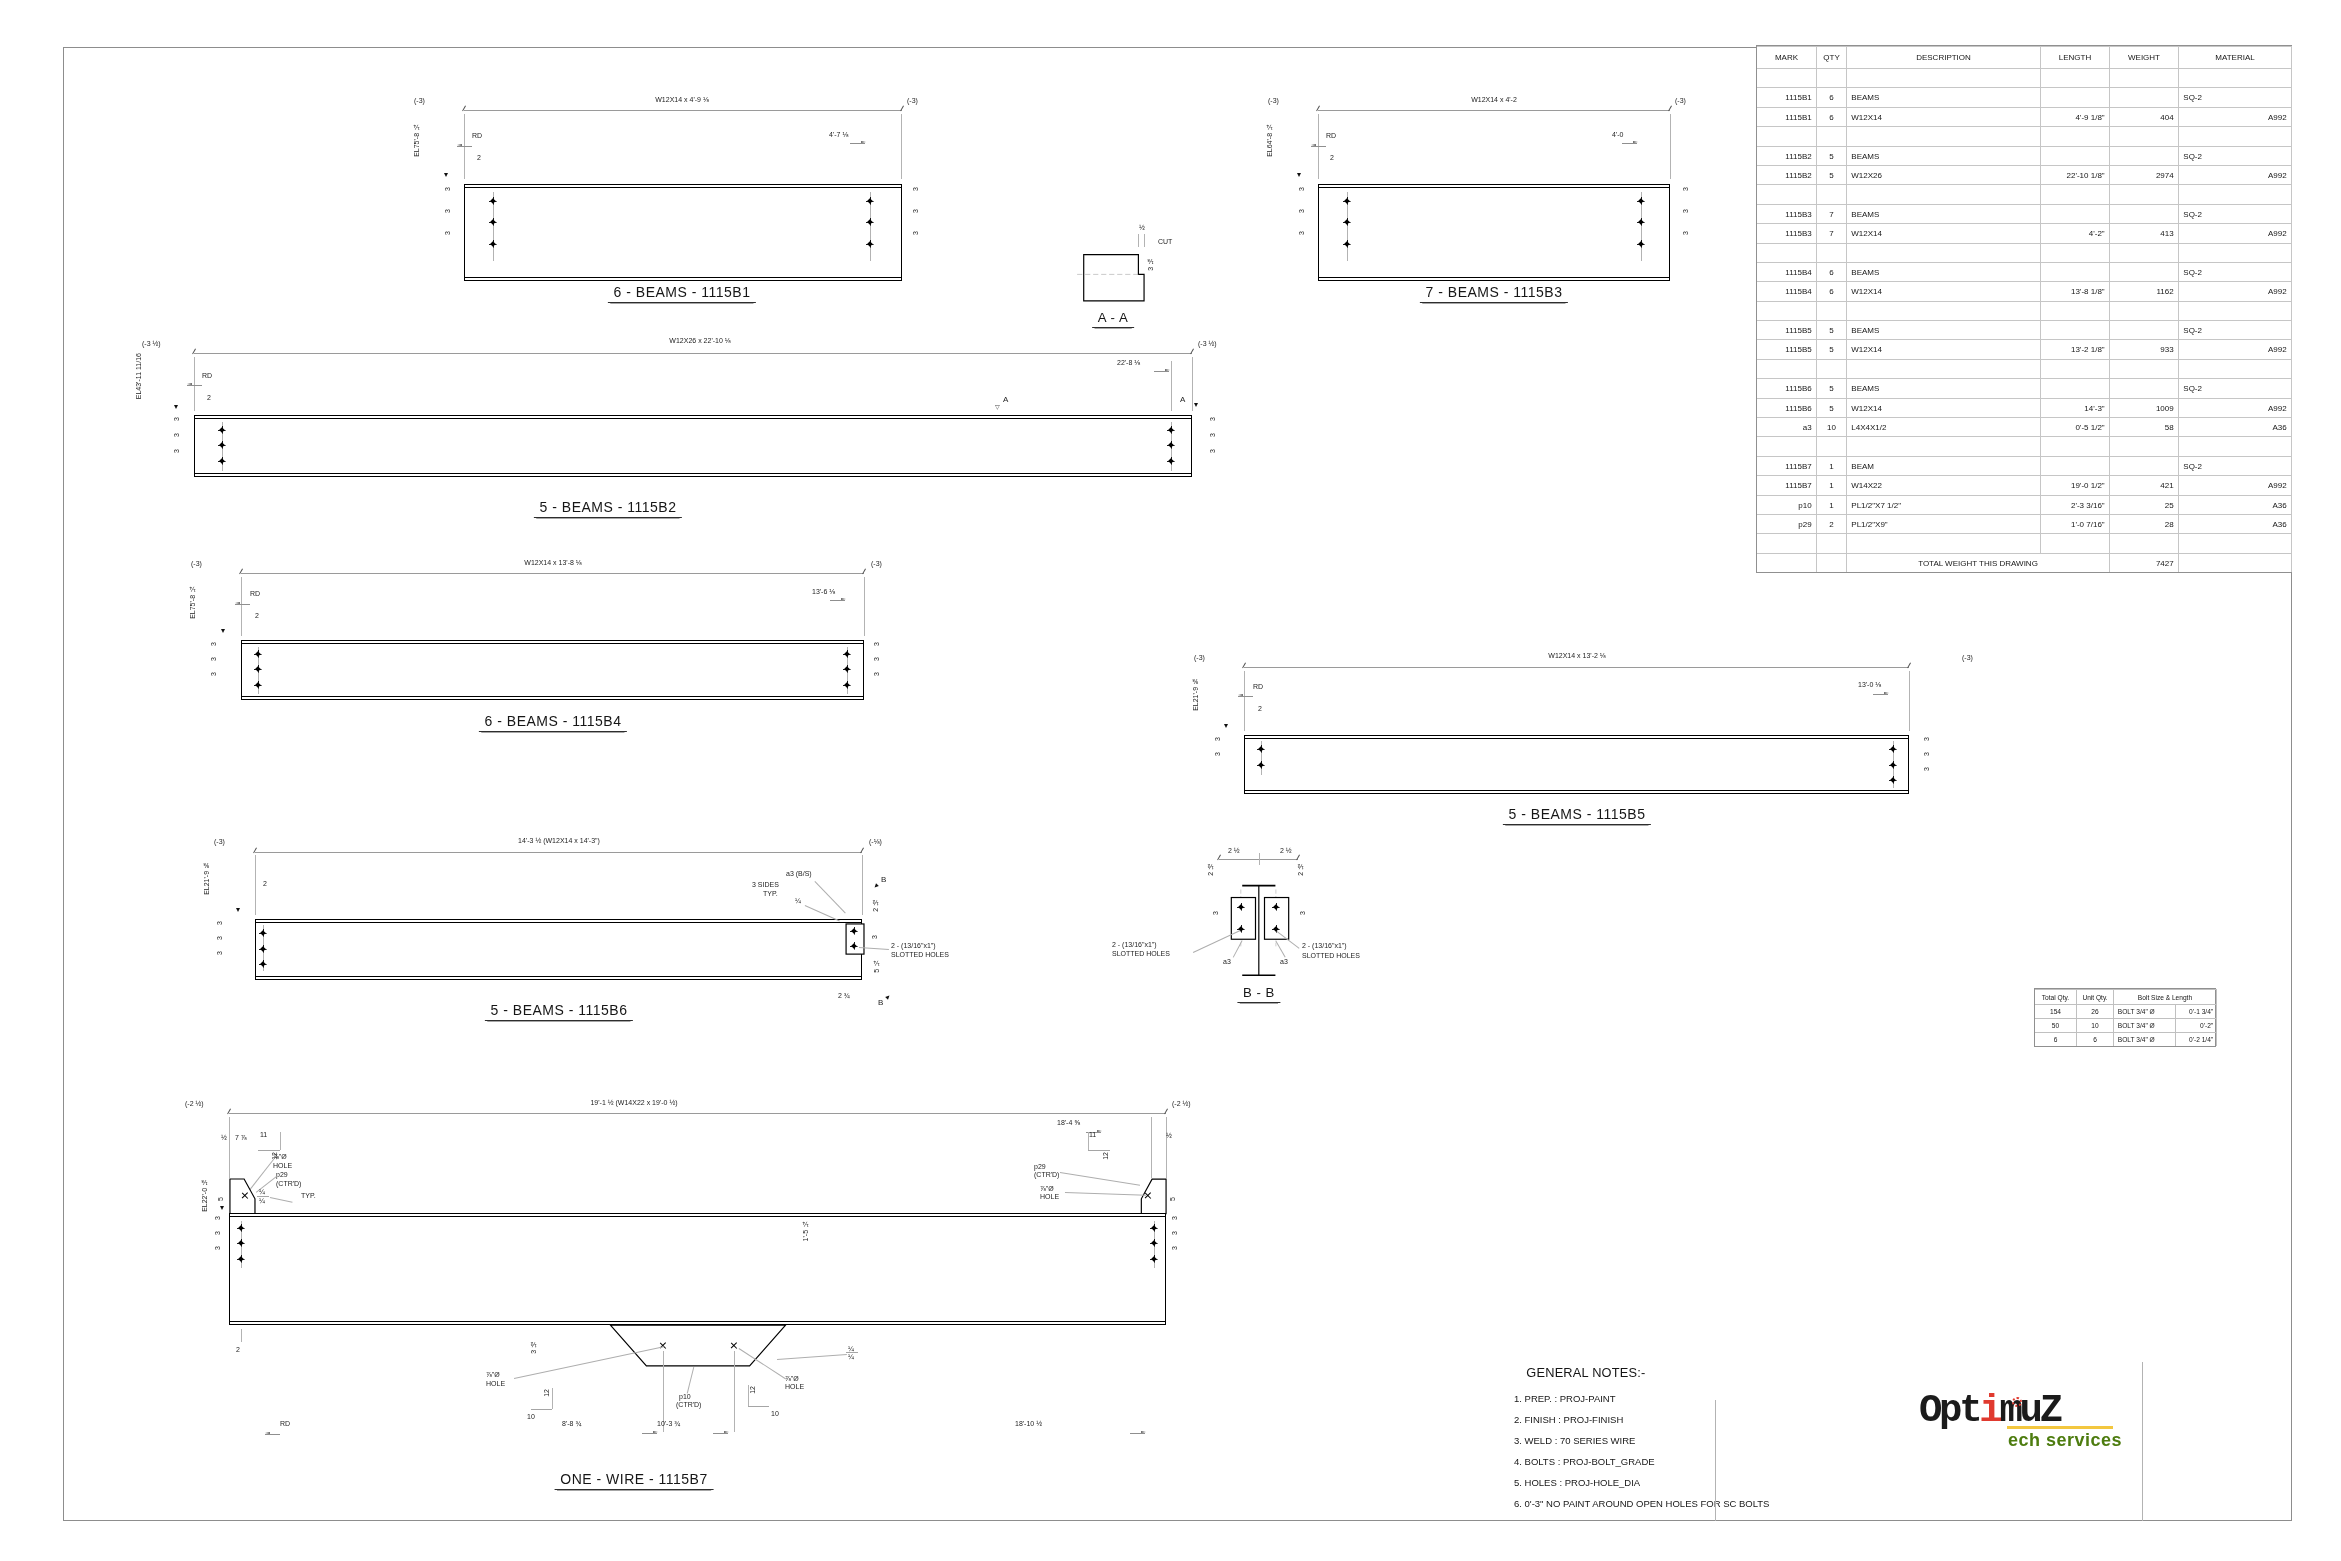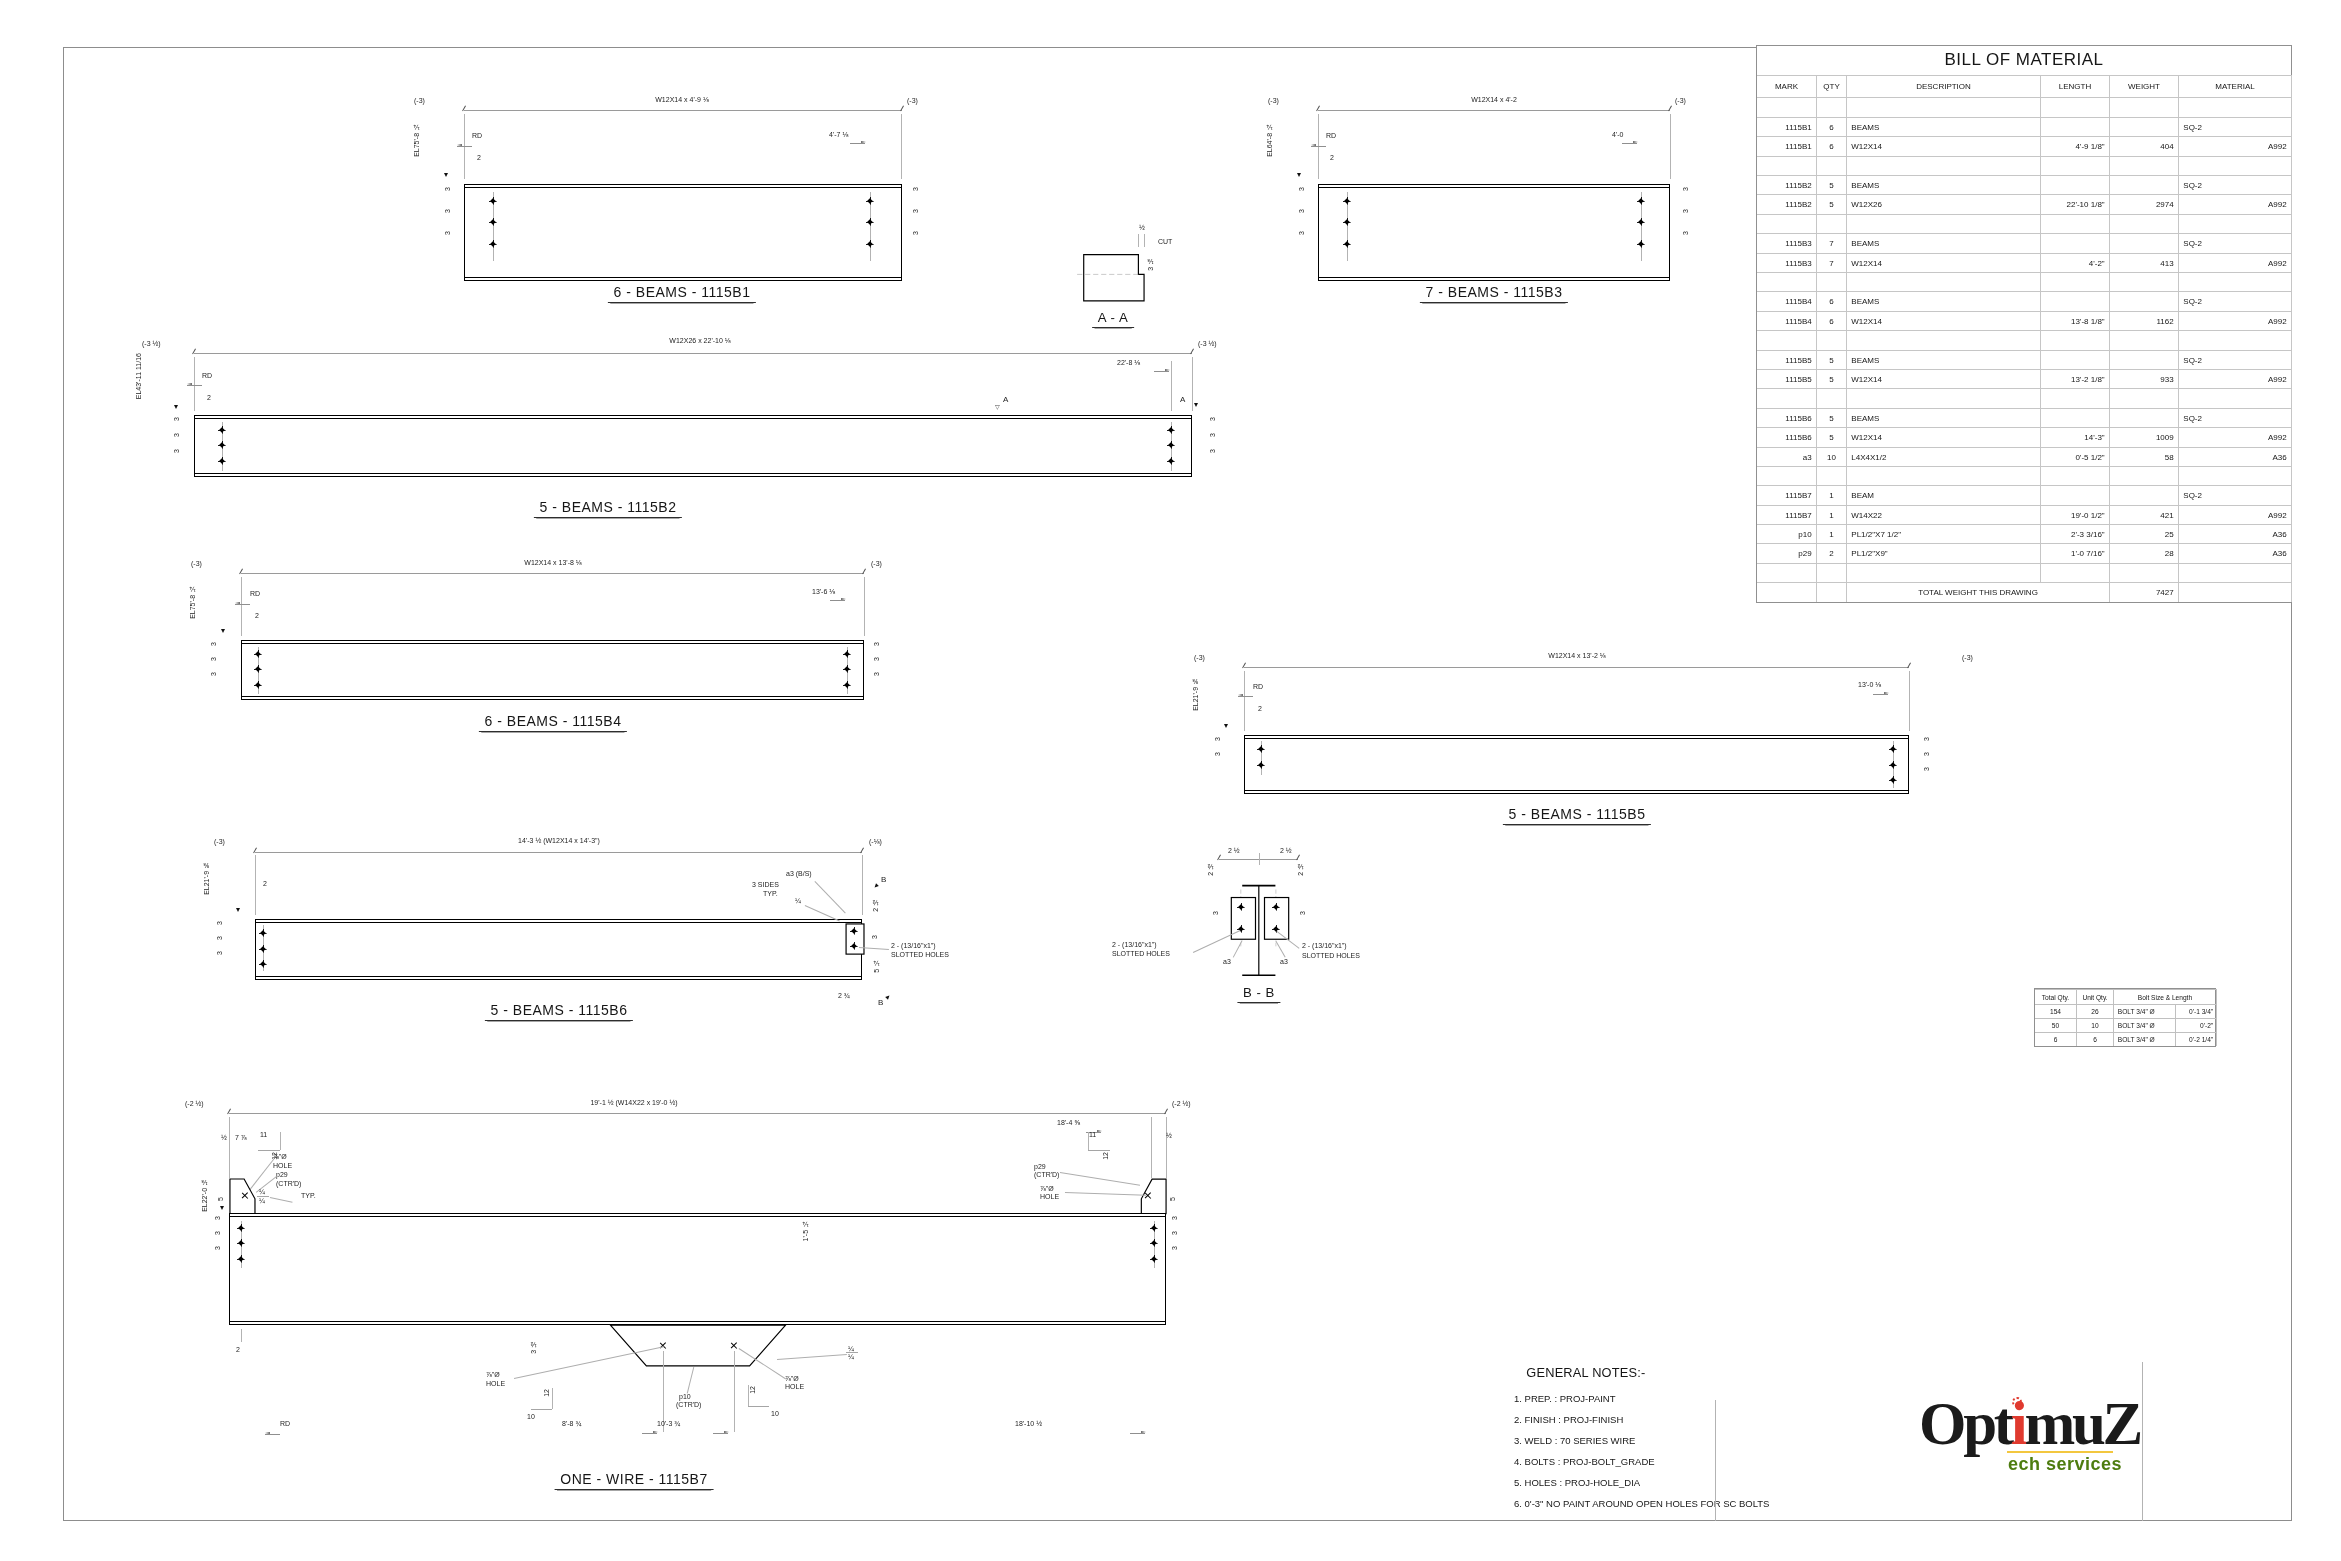--- a/index.html
+++ b/index.html
@@ -49,21 +49,21 @@
   .th{height:15px;line-height:15px}
   .tl{text-align:left;padding-left:3.8px}
   .tr2{text-align:right;padding-right:2.8px}
   .btg > .tc:first-child{border-left:none}
   
   .notes{position:absolute;left:1514px;top:1365px}
   .ntitle{font-size:12.8px;margin-left:12.3px;margin-bottom:7.6px;letter-spacing:0.2px}
   .nitem{font-size:9.5px;line-height:21px;white-space:nowrap}
   
   .logo{position:absolute;left:1919px;top:1390px;width:208px}
-  .lmain{font-family:Liberation Serif, serif;font-weight:bold;font-size:61px;line-height:1.1;letter-spacing:-3.3px;color:#1b1b1b}
+  .lmain{font-family:Liberation Mono, monospace;font-weight:bold;font-size:39px;line-height:1.1;letter-spacing:-3.3px;color:#1b1b1b}
   .lmain i{font-style:normal}
   .gear{position:absolute;width:10.4px;height:10.4px;border:2.4px dotted #e03a2f;border-radius:50%}
   .lline{height:2.4px;margin:-6.6px 0 0.9px 88px;width:106px}
   .lsub{font-size:18px;font-weight:bold;margin-left:89px;letter-spacing:0.5px}
 </style>
 </head>
 <body>
 
 <div id="page">
 <div class="sheet"></div>
@@ -449,21 +449,20 @@
   <span class="L" style="left:562px;top:1420px">8'-8 ¾</span>
   <i class="arr ar2" style="left:642px;top:1433px"></i>
   <span class="L" style="left:657px;top:1420px">10'-3 ¾</span>
   <i class="arr ar2" style="left:713px;top:1433px"></i>
   <span class="L" style="left:1015px;top:1420px">18'-10 ½</span>
   <i class="arr ar2" style="left:1130px;top:1433px"></i>
   <span class="T" style="left:634px;top:1471px">ONE - WIRE - 1115B7</span>
 </div>
 
 <div class="bom">
-  <div class="bomtitle">BILL OF MATERIAL</div>
   <div class="bg" id="bomgrid">
         <div class="bc bh">MARK</div>
         <div class="bc bh">QTY</div>
         <div class="bc bh">DESCRIPTION</div>
         <div class="bc bh">LENGTH</div>
         <div class="bc bh">WEIGHT</div>
         <div class="bc bh">MATERIAL</div>
         <div class="bc c0"></div>
         <div class="bc c1"></div>
         <div class="bc c2"></div>

